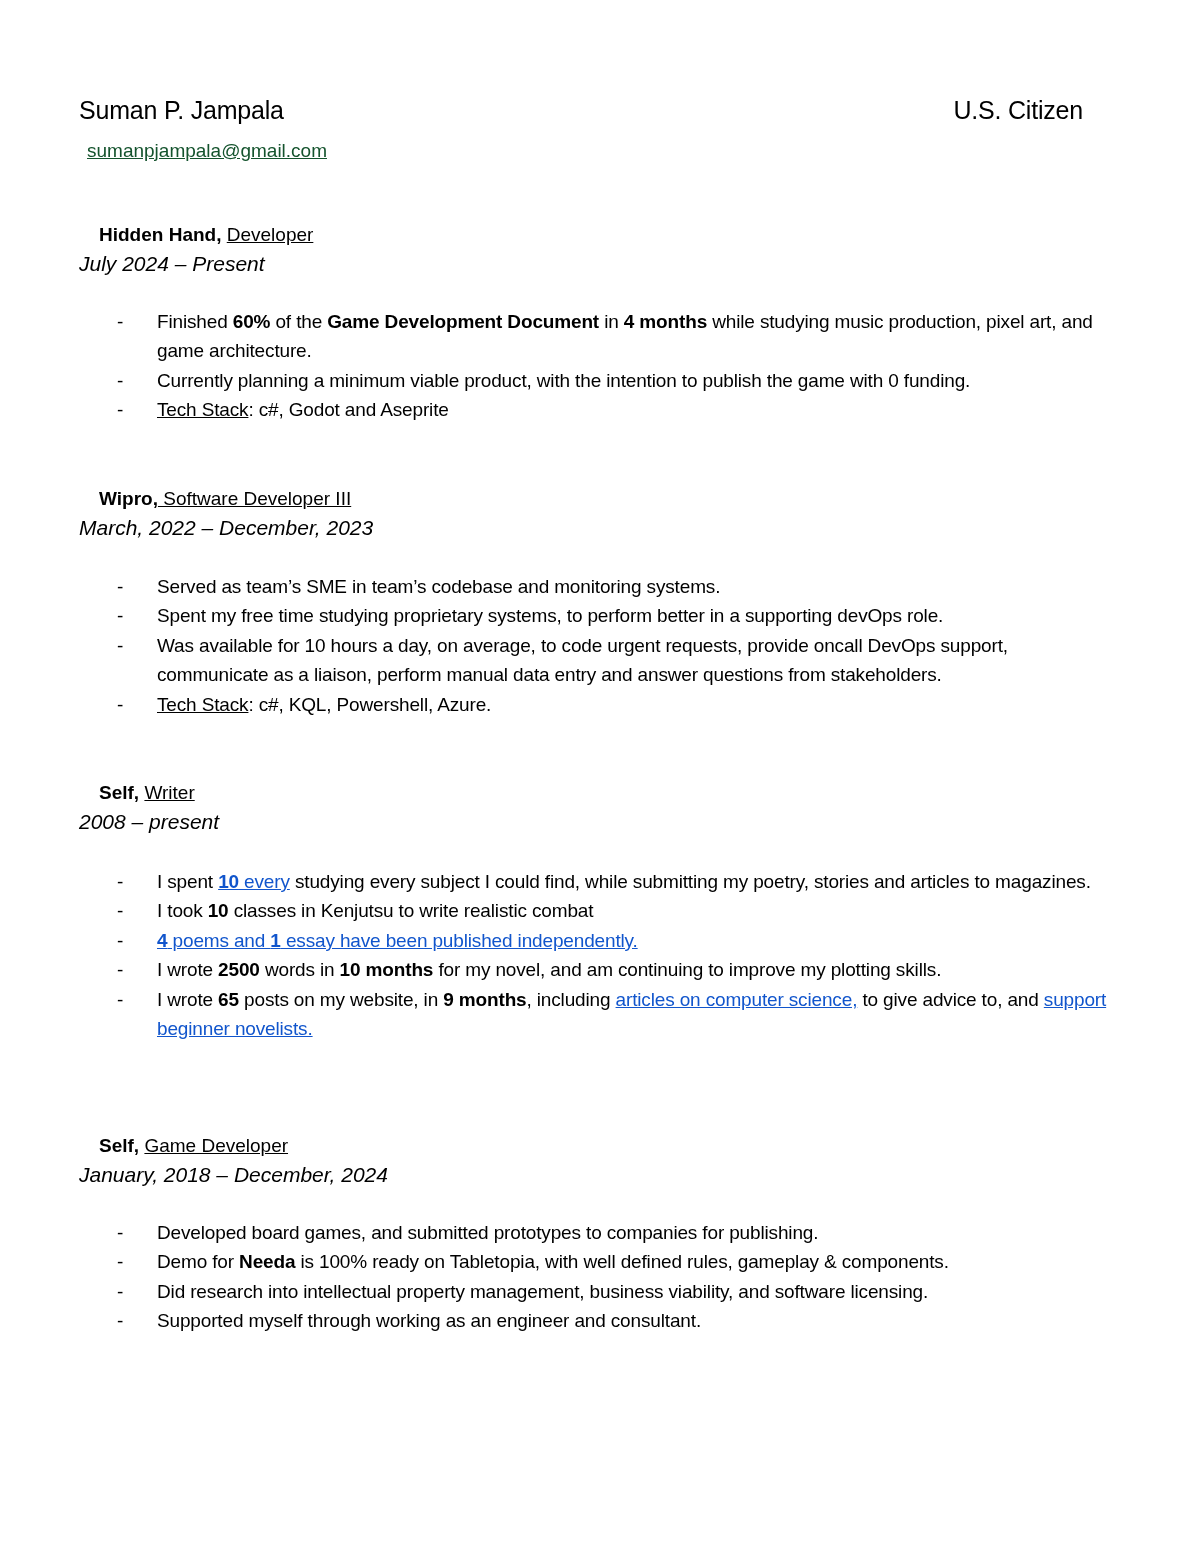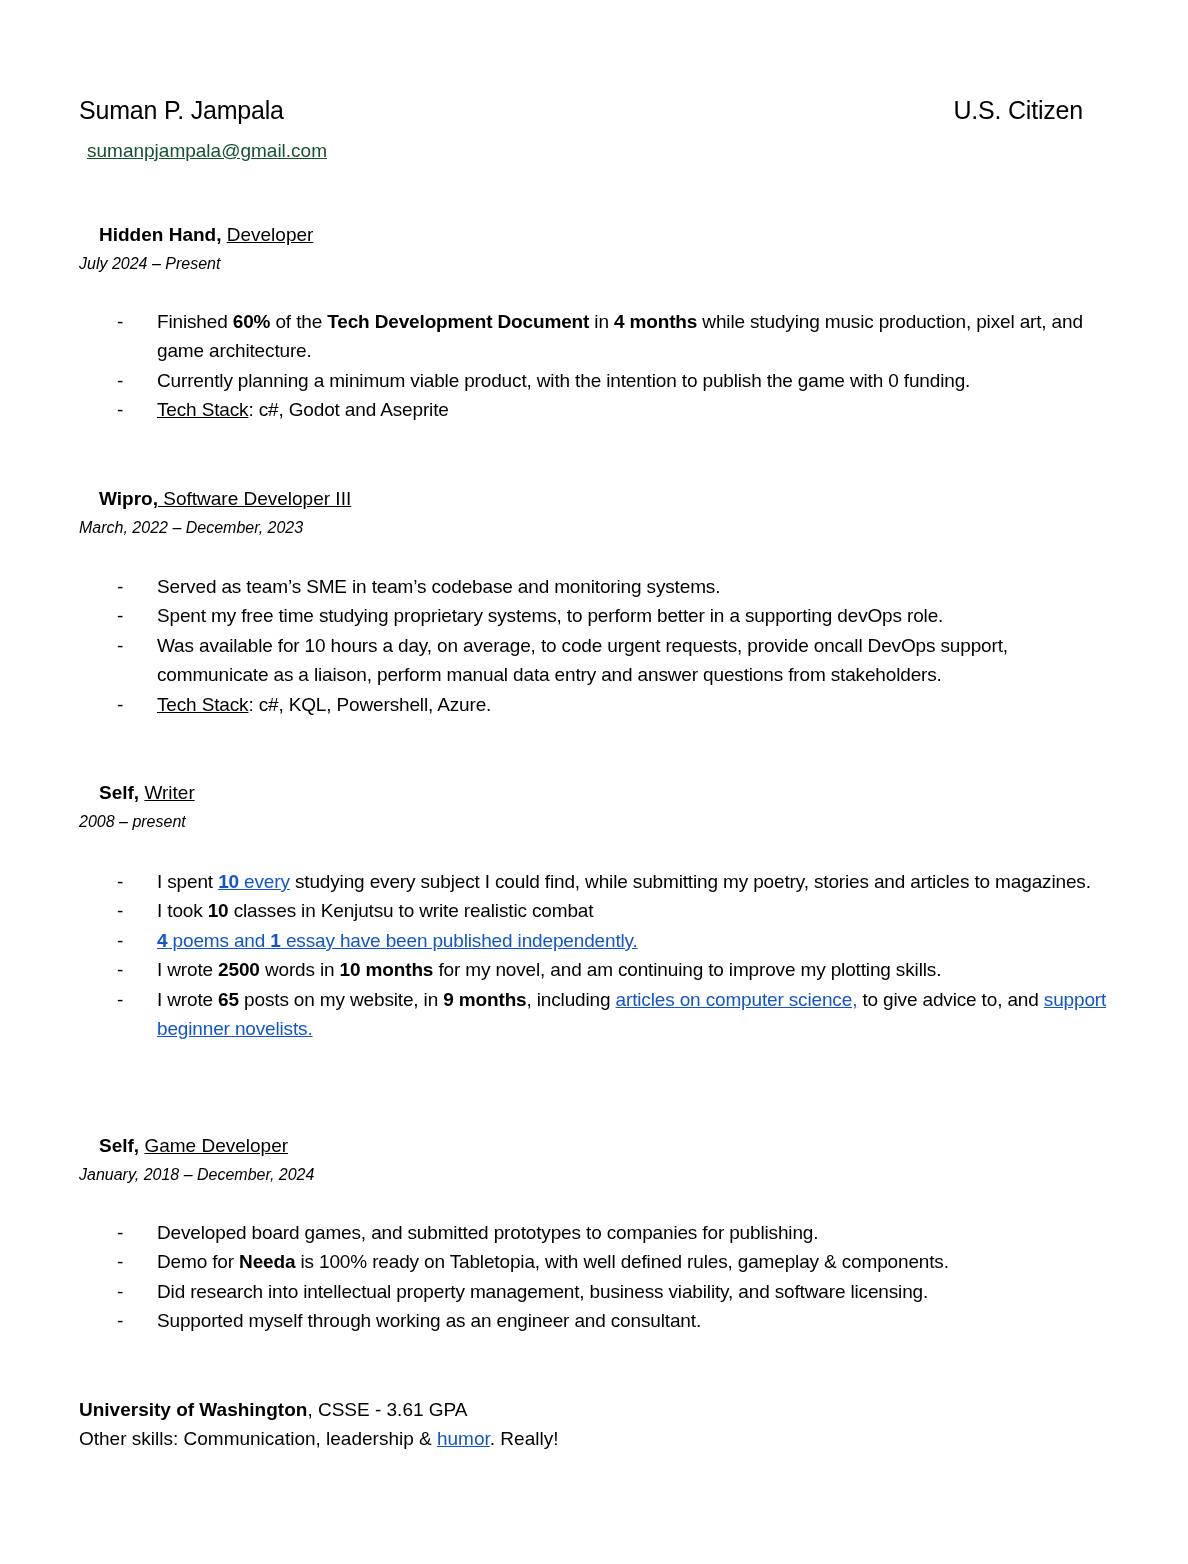--- a/index.html
+++ b/index.html
@@ -18,21 +18,21 @@
       font-size: 25px; letter-spacing: -0.2px;
     }
     .header-email {
       position: absolute; left: 79px; top: 140px;
       font-size: 19px; color: #14532d; text-decoration: underline; margin-left: 8px;
     }
     .section { position: absolute; left: 79px; width: 1030px; }
     .job-title-line { font-size: 19px; line-height: 29px; white-space: nowrap; }
     .job-title-line .org { font-weight: bold; margin-left: 20px; }
     .job-title-line .role { text-decoration: underline; }
-    .job-dates { font-size: 16px; line-height: 29px; font-style: italic; }
+    .job-dates { font-size: 21px; line-height: 29px; font-style: italic; }
     ul.bullets {
       list-style: none; margin: 0; padding: 0;
       position: relative; left: 0;
     }
     ul.bullets li {
       position: relative; padding-left: 78px;
       font-size: 19px; line-height: 29.4px;
       letter-spacing: -0.15px;
     }
     ul.bullets li .dash {
@@ -55,21 +55,21 @@
   <div class="header-citizen">U.S. Citizen</div>
   <a class="header-email">sumanpjampala@gmail.com</a>
 
   <div class="section" style="top:220px;">
     <div class="job-title-line">
       <span class="org">Hidden Hand,</span>
       <span class="role">Developer</span>
     </div>
     <div class="job-dates">July 2024 – Present</div>
     <ul class="bullets" style="margin-top:29px;">
-        <li><span class="dash">-</span><span class="">Finished </span><span class="seg-bold">60%</span><span class=""> of the </span><span class="seg-bold">Tech Development Document</span><span class=""> in </span><span class="seg-bold">4 months</span><span class=""> while studying music production, pixel art, and game architecture.</span></li>
+        <li><span class="dash">-</span><span class="">Finished </span><span class="seg-bold">60%</span><span class=""> of the </span><span class="seg-bold">Game Development Document</span><span class=""> in </span><span class="seg-bold">4 months</span><span class=""> while studying music production, pixel art, and game architecture.</span></li>
         <li><span class="dash">-</span><span class="">Currently planning a minimum viable product, with the intention to publish the game with 0 funding.</span></li>
         <li><span class="dash">-</span><span class="seg-u">Tech Stack</span><span class="">: c#, Godot and Aseprite</span></li>
       </ul>
   </div>
 
   <div class="section" style="top:484px;">
     <div class="job-title-line">
       <span class="org">Wipro,</span><span class="role"> Software Developer III</span>
     </div>
     <div class="job-dates">March, 2022 – December, 2023</div>
@@ -103,22 +103,14 @@
     </div>
     <div class="job-dates">January, 2018 – December, 2024</div>
     <ul class="bullets" style="margin-top:29px;">
         <li><span class="dash">-</span><span class="">Developed board games, and submitted prototypes to companies for publishing.</span></li>
         <li><span class="dash">-</span><span class="">Demo for </span><span class="seg-bold">Needa</span><span class=""> is 100% ready on Tabletopia, with well defined rules, gameplay &amp; components.</span></li>
         <li><span class="dash">-</span><span class="">Did research into intellectual property management, business viability, and software licensing.</span></li>
         <li><span class="dash">-</span><span class="">Supported myself through working as an engineer and consultant.</span></li>
       </ul>
   </div>
 
-  <div class="section" style="top:1395px;">
-    <div class="edu-line">
-      <span class="school">University of Washington</span><span>, CSSE - 3.61 GPA</span>
-    </div>
-    <div class="edu-line">
-      <span>Other skills: Communication, leadership &amp; </span><a class="humor-link">humor</a><span>. Really!</span>
-    </div>
-  </div>
 
 </div>
 
 </body></html>

